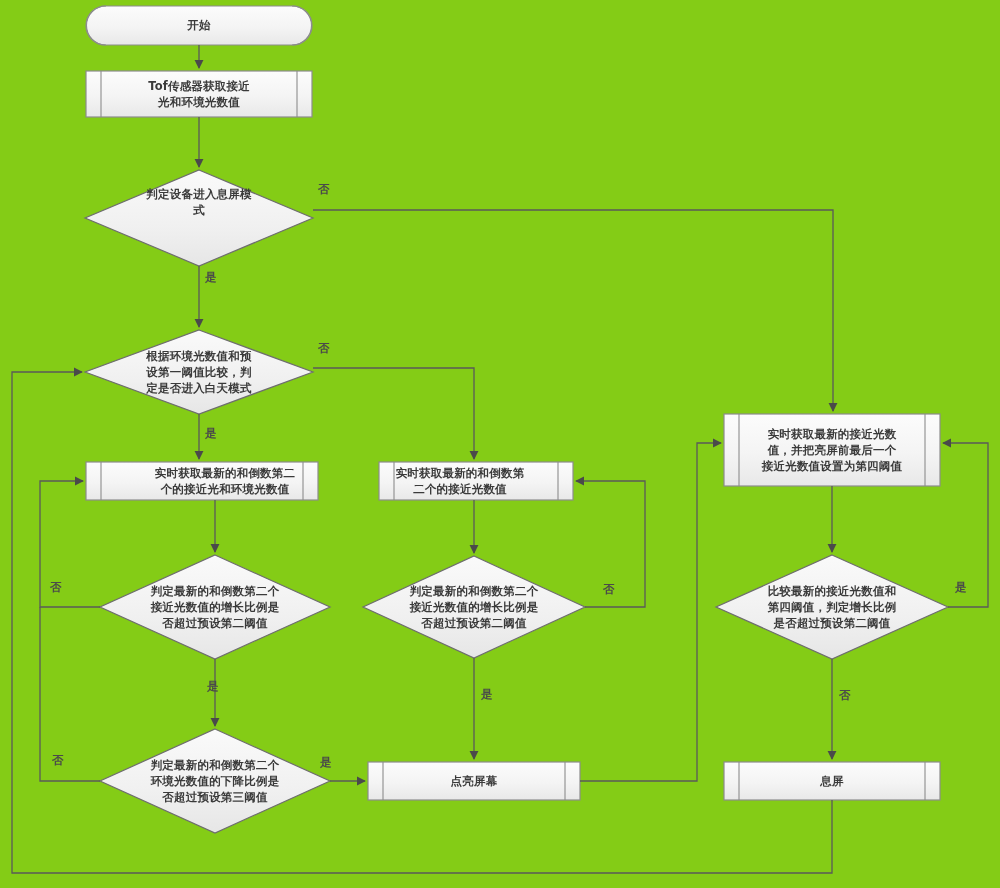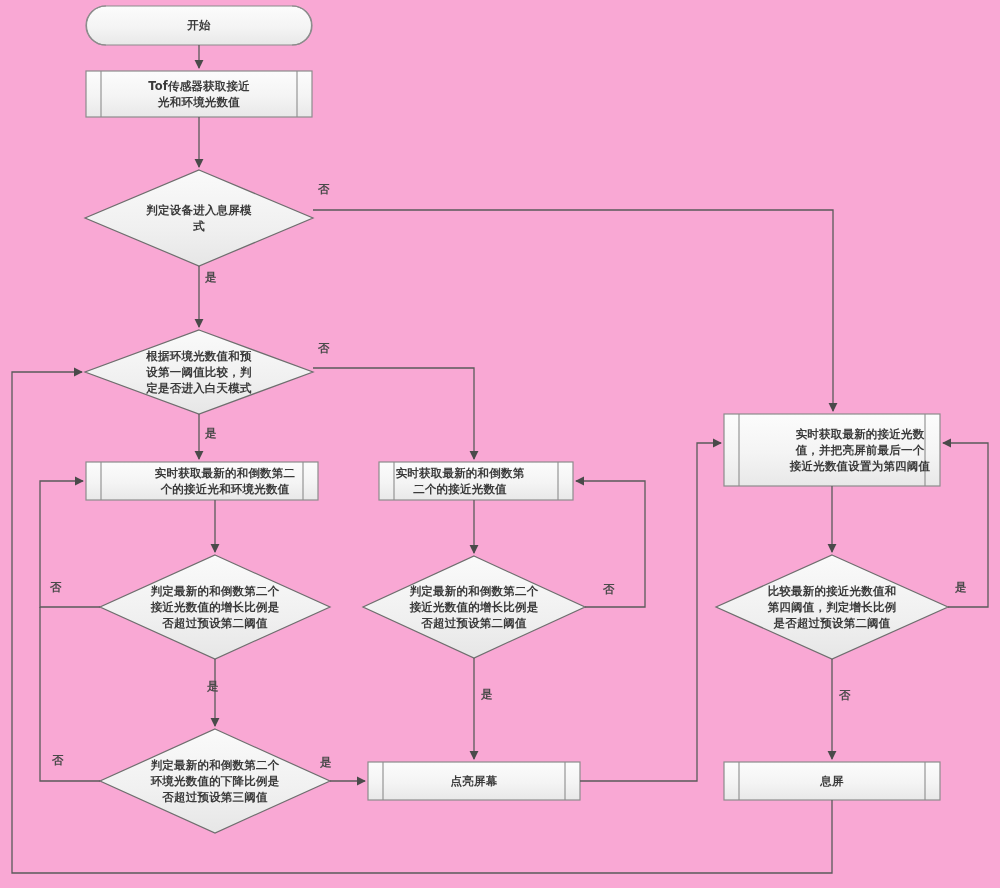--- a/index.html
+++ b/index.html
@@ -1,17 +1,17 @@
 <!DOCTYPE html>
 <html><head>
 <meta charset="utf-8">
 <style>
   html,body{margin:0;padding:0;background:#f7f7f7;}
   body{font-family:"Liberation Sans","DejaVu Sans",sans-serif;}
-  #canvas{position:relative;width:1000px;height:888px;background:#f9a8d4;overflow:hidden;}
+  #canvas{position:relative;width:1000px;height:888px;background:#84cc16;overflow:hidden;}
   svg{position:absolute;left:0;top:0;width:1000px;height:888px;}
   .nodetext{
     position:absolute;
     display:flex;align-items:center;justify-content:center;
     text-align:center;
     font-family:"DejaVu Sans","Liberation Sans",sans-serif;
     font-weight:bold;
     font-size:11.5px;
     line-height:1.42;
     color:#3a3a3a;
@@ -160,21 +160,21 @@
 
     <path class="conn" d="M 832 800 L 832 873 L 12 873 L 12 372 L 82 372" marker-end="url(#arrow)"></path>
 
   </svg>
 
   <div class="nodetext" style="left:86px;top:6px;width:226px;height:39px;">开始</div>
 
   <div class="nodetext" style="left:101px;top:71px;width:196px;height:46px;text-align:center;">Tof传感器获取接近
 光和环境光数值</div>
 
-  <div class="nodetext" style="left:115px;top:193px;width:168px;height:50px;">判定设备进入息屏模
+  <div class="nodetext" style="left:115px;top:177px;width:168px;height:50px;">判定设备进入息屏模
 式</div>
 
   <div class="nodetext" style="left:113px;top:338px;width:172px;height:68px;">根据环境光数值和预
 设第一阈值比较，判
 定是否进入白天模式</div>
 
   <div class="nodetext" style="left:101px;top:462px;width:202px;height:38px;padding-left:23px;">实时获取最新的和倒数第二
 个的接近光和环境光数值</div>
 
   <div class="nodetext" style="left:103px;top:574px;width:224px;height:66px;">判定最新的和倒数第二个
@@ -185,21 +185,21 @@
 环境光数值的下降比例是
 否超过预设第三阈值</div>
 
   <div class="nodetext" style="left:394px;top:462px;width:132px;height:38px;">实时获取最新的和倒数第
 二个的接近光数值</div>
 
   <div class="nodetext" style="left:366px;top:574px;width:216px;height:66px;">判定最新的和倒数第二个
 接近光数值的增长比例是
 否超过预设第二阈值</div>
 
-  <div class="nodetext" style="left:739px;top:414px;width:186px;height:72px;margin-left:28px;">实时获取最新的接近光数
+  <div class="nodetext" style="left:739px;top:414px;width:186px;height:72px;">实时获取最新的接近光数
 值，并把亮屏前最后一个
 接近光数值设置为第四阈值</div>
 
   <div class="nodetext" style="left:722px;top:574px;width:220px;height:66px;">比较最新的接近光数值和
 第四阈值，判定增长比例
 是否超过预设第二阈值</div>
 
   <div class="nodetext" style="left:383px;top:762px;width:182px;height:38px;">点亮屏幕</div>
 
   <div class="nodetext" style="left:739px;top:762px;width:186px;height:38px;">息屏</div>

